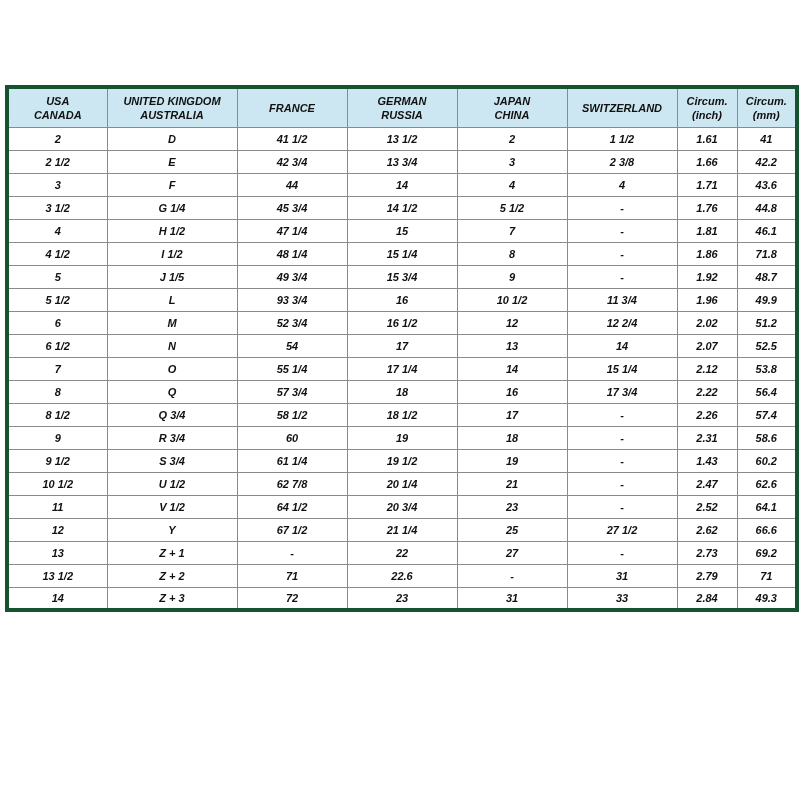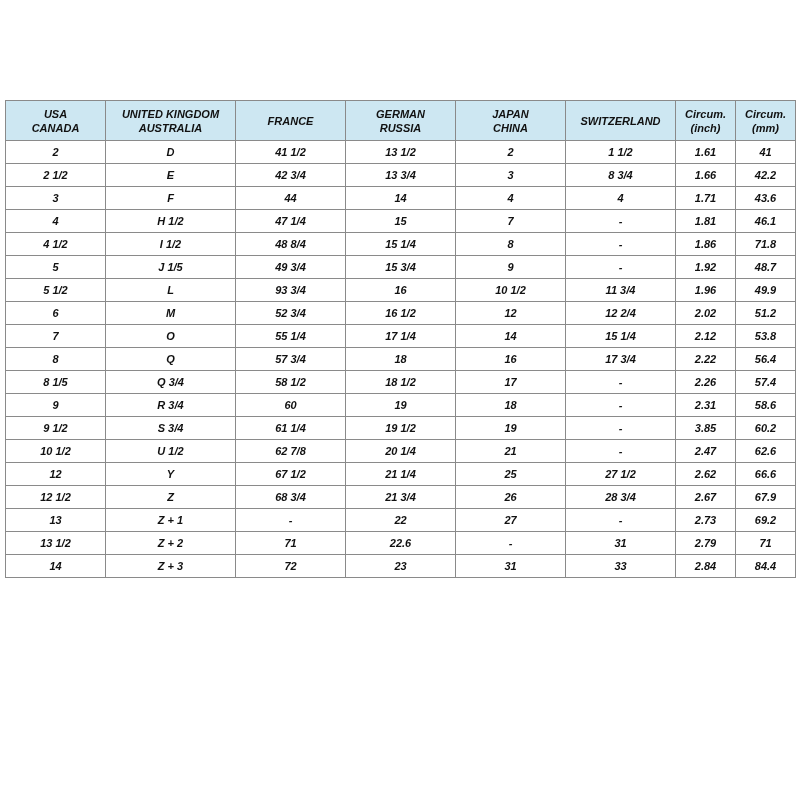--- a/index.html
+++ b/index.html
@@ -11,25 +11,25 @@
     overflow: hidden;
   }
   .page {
     width: 800px;
     height: 800px;
     position: relative;
   }
   table.ring-table {
     position: absolute;
     left: 5px;
-    top: 100px;
+    top: 85px;
     width: 790px;
     border-collapse: collapse;
     table-layout: fixed;
-    border: 1px solid #14532d;
+    border: 4px solid #14532d;
   }
   col.c-usa   { width: 100px; }
   col.c-uk    { width: 130px; }
   col.c-fr    { width: 110px; }
   col.c-de    { width: 110px; }
   col.c-jp    { width: 110px; }
   col.c-ch    { width: 110px; }
   col.c-inch  { width: 60px; }
   col.c-mm    { width: 60px; }
   th, td {
@@ -96,48 +96,58 @@
           <td>1 1/2</td>
           <td>1.61</td>
           <td>41</td>
         </tr>
         <tr>
           <td>2 1/2</td>
           <td>E</td>
           <td>42 3/4</td>
           <td>13 3/4</td>
           <td>3</td>
-          <td>8 3/4</td>
+          <td>2 3/8</td>
           <td>1.66</td>
           <td>42.2</td>
         </tr>
         <tr>
           <td>3</td>
           <td>F</td>
           <td>44</td>
           <td>14</td>
           <td>4</td>
           <td>4</td>
           <td>1.71</td>
           <td>43.6</td>
         </tr>
         <tr>
+          <td>3 1/2</td>
+          <td>G 1/4</td>
+          <td>45 3/4</td>
+          <td>14 1/2</td>
+          <td>5 1/2</td>
+          <td>-</td>
+          <td>1.76</td>
+          <td>44.8</td>
+        </tr>
+        <tr>
           <td>4</td>
           <td>H 1/2</td>
           <td>47 1/4</td>
           <td>15</td>
           <td>7</td>
           <td>-</td>
           <td>1.81</td>
           <td>46.1</td>
         </tr>
         <tr>
           <td>4 1/2</td>
           <td>I 1/2</td>
-          <td>48 8/4</td>
+          <td>48 1/4</td>
           <td>15 1/4</td>
           <td>8</td>
           <td>-</td>
           <td>1.86</td>
           <td>71.8</td>
         </tr>
         <tr>
           <td>5</td>
           <td>J 1/5</td>
           <td>49 3/4</td>
@@ -161,41 +171,51 @@
           <td>6</td>
           <td>M</td>
           <td>52 3/4</td>
           <td>16 1/2</td>
           <td>12</td>
           <td>12 2/4</td>
           <td>2.02</td>
           <td>51.2</td>
         </tr>
         <tr>
+          <td>6 1/2</td>
+          <td>N</td>
+          <td>54</td>
+          <td>17</td>
+          <td>13</td>
+          <td>14</td>
+          <td>2.07</td>
+          <td>52.5</td>
+        </tr>
+        <tr>
           <td>7</td>
           <td>O</td>
           <td>55 1/4</td>
           <td>17 1/4</td>
           <td>14</td>
           <td>15 1/4</td>
           <td>2.12</td>
           <td>53.8</td>
         </tr>
         <tr>
           <td>8</td>
           <td>Q</td>
           <td>57 3/4</td>
           <td>18</td>
           <td>16</td>
           <td>17 3/4</td>
           <td>2.22</td>
           <td>56.4</td>
         </tr>
         <tr>
-          <td>8 1/5</td>
+          <td>8 1/2</td>
           <td>Q 3/4</td>
           <td>58 1/2</td>
           <td>18 1/2</td>
           <td>17</td>
           <td>-</td>
           <td>2.26</td>
           <td>57.4</td>
         </tr>
         <tr>
           <td>9</td>
@@ -207,54 +227,54 @@
           <td>2.31</td>
           <td>58.6</td>
         </tr>
         <tr>
           <td>9 1/2</td>
           <td>S 3/4</td>
           <td>61 1/4</td>
           <td>19 1/2</td>
           <td>19</td>
           <td>-</td>
-          <td>3.85</td>
+          <td>1.43</td>
           <td>60.2</td>
         </tr>
         <tr>
           <td>10 1/2</td>
           <td>U 1/2</td>
           <td>62 7/8</td>
           <td>20 1/4</td>
           <td>21</td>
           <td>-</td>
           <td>2.47</td>
           <td>62.6</td>
+        </tr>
+        <tr>
+          <td>11</td>
+          <td>V 1/2</td>
+          <td>64 1/2</td>
+          <td>20 3/4</td>
+          <td>23</td>
+          <td>-</td>
+          <td>2.52</td>
+          <td>64.1</td>
         </tr>
         <tr>
           <td>12</td>
           <td>Y</td>
           <td>67 1/2</td>
           <td>21 1/4</td>
           <td>25</td>
           <td>27 1/2</td>
           <td>2.62</td>
           <td>66.6</td>
         </tr>
         <tr>
-          <td>12 1/2</td>
-          <td>Z</td>
-          <td>68 3/4</td>
-          <td>21 3/4</td>
-          <td>26</td>
-          <td>28 3/4</td>
-          <td>2.67</td>
-          <td>67.9</td>
-        </tr>
-        <tr>
           <td>13</td>
           <td>Z + 1</td>
           <td>-</td>
           <td>22</td>
           <td>27</td>
           <td>-</td>
           <td>2.73</td>
           <td>69.2</td>
         </tr>
         <tr>
@@ -268,17 +288,17 @@
           <td>71</td>
         </tr>
         <tr>
           <td>14</td>
           <td>Z + 3</td>
           <td>72</td>
           <td>23</td>
           <td>31</td>
           <td>33</td>
           <td>2.84</td>
-          <td>84.4</td>
+          <td>49.3</td>
         </tr>
       </tbody>
   </table>
 </div>
 
 </body></html>

